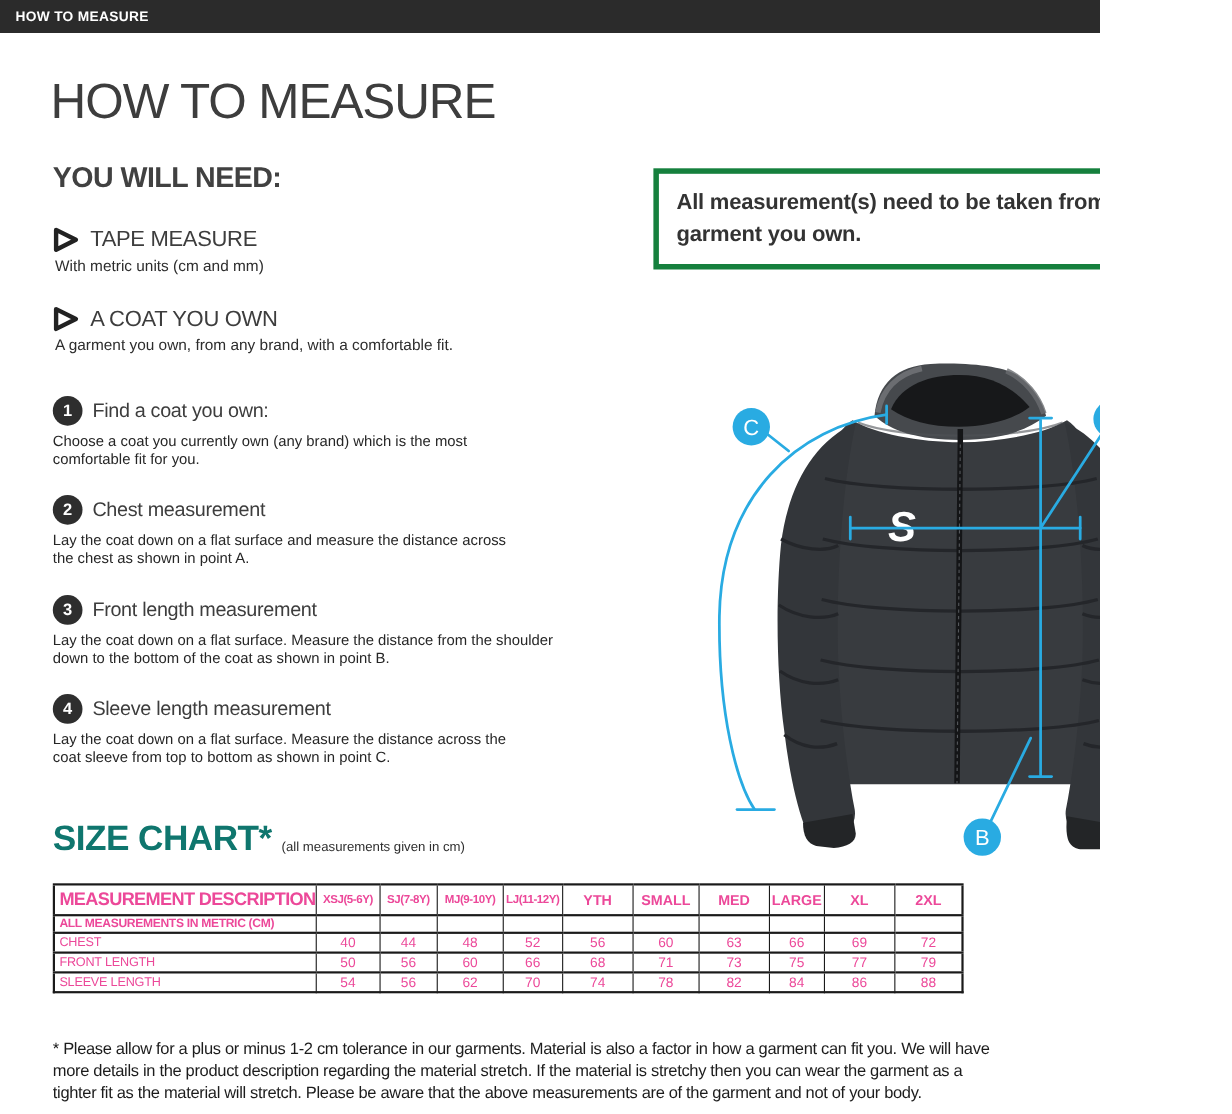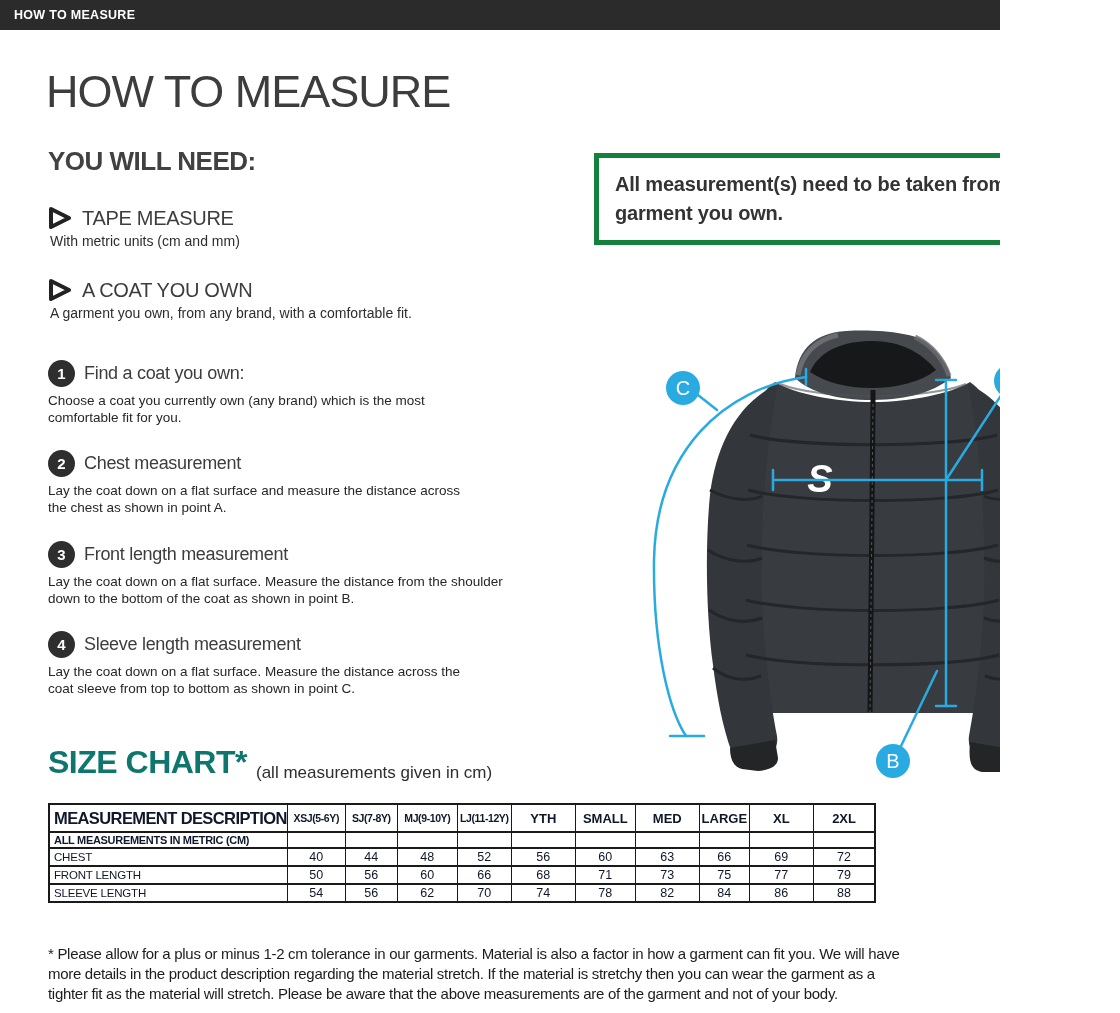--- a/index.html
+++ b/index.html
@@ -31,26 +31,26 @@
   .step { position:absolute; left:48px; }
   .step-head { display:flex; align-items:center; gap:9px; }
   .step-num { width:27px; height:27px; border-radius:50%; background:#2e2e2e; color:#fff;
               font-size:15px; font-weight:bold; display:flex; align-items:center; justify-content:center; }
   .step-title { font-size:18px; color:#3d3d3d; letter-spacing:-.3px; }
   .step-desc { margin-top:5px; font-size:13.5px; line-height:1.26; color:#262626; white-space:pre-line; }
 
   .diagram { position:absolute; left:620px; top:320px; width:460px; height:482px; }
 
   .sc-heading { position:absolute; left:48px; top:744px; font-size:32px; color:#0f766e; letter-spacing:-.5px; }
-  .sc-sub { position:absolute; left:256px; top:763px; font-size:17px; color:#2e2e2e; }
+  .sc-sub { position:absolute; left:256px; top:763px; font-size:12px; color:#2e2e2e; }
 
   table.size-table { position:absolute; left:48px; top:803px; border-collapse:collapse;
                      table-layout:fixed; border:2px solid #1a1a1a; }
   .size-table th, .size-table td { border-left:1px solid #1a1a1a; border-top:2px solid #1a1a1a;
-                     color:#0f172a; text-align:center; overflow:hidden; white-space:nowrap;margin-top:12px; }
+                     color:#ec4899; text-align:center; overflow:hidden; white-space:nowrap;margin-top:12px; }
   .size-table .col-desc { width:232px; text-align:left; padding-left:4px; }
   .hdr-desc { font-size:16.5px; font-weight:bold; letter-spacing:-.6px; height:28px; }
   .hdr-jnr { font-size:10.5px; font-weight:bold; letter-spacing:-.4px; }
   .hdr-adult { font-size:13px; font-weight:bold; }
   .note-cell { font-size:11px; font-weight:bold; letter-spacing:-.3px; height:16px; }
   .row-label { font-size:11.5px; font-weight:normal; height:18px; letter-spacing:-.2px; }
   .row-val { font-size:12.5px; }
 
   .disclaimer { position:absolute; left:48px; top:944px; width:1064px; font-size:15px;
                 color:#1c1c1c; line-height:1.34; letter-spacing:-.3px; white-space:pre-line; }

